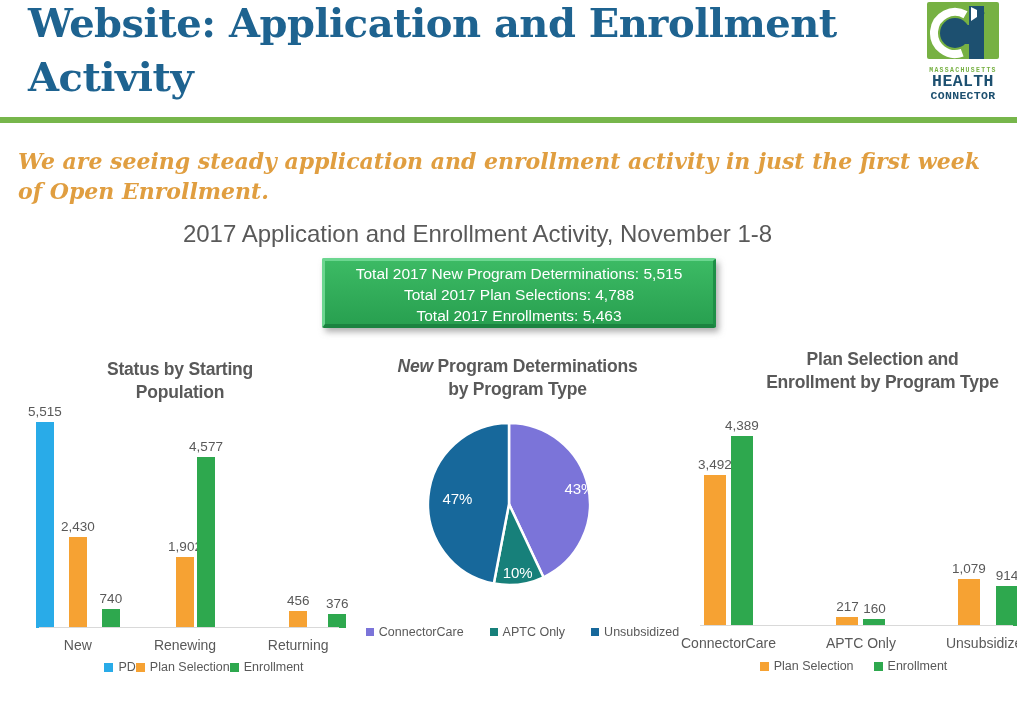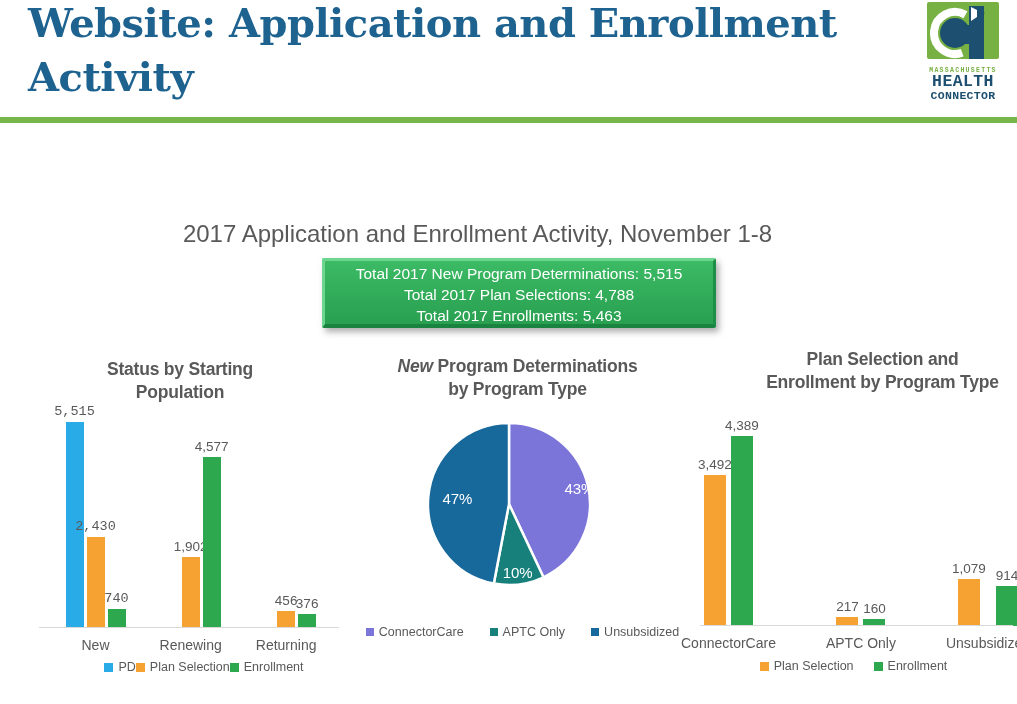--- a/index.html
+++ b/index.html
@@ -85,38 +85,39 @@
       <polygon points="44,5 56,11 44,19" fill="#ffffff"></polygon>
       <polygon points="50,7 58,11 50,16" fill="#1D5070"></polygon>
     </svg>
     <div class="logo-state">MASSACHUSETTS</div>
     <div class="logo-health">HEALTH</div>
     <div class="logo-connector">CONNECTOR</div>
   </div>
 
   <div class="divider"></div>
 
+  <div class="intro">We are seeing steady application and enrollment activity in just the first week of Open Enrollment.</div>
   <div class="subtitle">2017 Application and Enrollment Activity, November 1-8</div>
 
   <div class="totals-box">
     <div>Total 2017 New Program Determinations: 5,515</div>
     <div>Total 2017 Plan Selections: 4,788</div>
     <div>Total 2017 Enrollments: 5,463</div>
   </div>
 
   <div class="charts-row">
 
     <div class="chart" id="chart-left">
       <div class="chart-title">
         <div>Status by Starting</div>
         <div>Population</div>
       </div>
       <div class="bars-area" style="column-gap: 34px;">
           <div class="bar-group">
-            <div class="bars-row" style="column-gap: 3px; font-family: Liberation Mono, monospace;">
+            <div class="bars-row" style="column-gap: 15px;">
               <div class="bar-slot" style="width: 18px;">
                 <div class="bar-value">5,515</div>
                 <div style="width: 18px; height: 206px; background: rgb(41, 171, 232);"></div>
               </div>
               <div class="bar-slot" style="width: 18px;">
                 <div class="bar-value">2,430</div>
                 <div style="width: 18px; height: 91px; background: rgb(246, 162, 51);"></div>
               </div>
               <div class="bar-slot" style="width: 18px;">
                 <div class="bar-value">740</div>
@@ -133,21 +134,21 @@
                 <div style="width: 18px; height: 71px; background: rgb(246, 162, 51);"></div>
               </div>
               <div class="bar-slot" style="width: 18px;">
                 <div class="bar-value">4,577</div>
                 <div style="width: 18px; height: 171px; background: rgb(46, 168, 78);"></div>
               </div>
             </div>
             <div class="cat-label">Renewing</div>
           </div>
           <div class="bar-group">
-            <div class="bars-row" style="column-gap: 3px;">
+            <div class="bars-row" style="column-gap: 21px;">
               <div class="bar-slot" style="width: 18px;"></div>
               <div class="bar-slot" style="width: 18px;">
                 <div class="bar-value">456</div>
                 <div style="width: 18px; height: 17px; background: rgb(246, 162, 51);"></div>
               </div>
               <div class="bar-slot" style="width: 18px;">
                 <div class="bar-value">376</div>
                 <div style="width: 18px; height: 14px; background: rgb(46, 168, 78);"></div>
               </div>
             </div>

